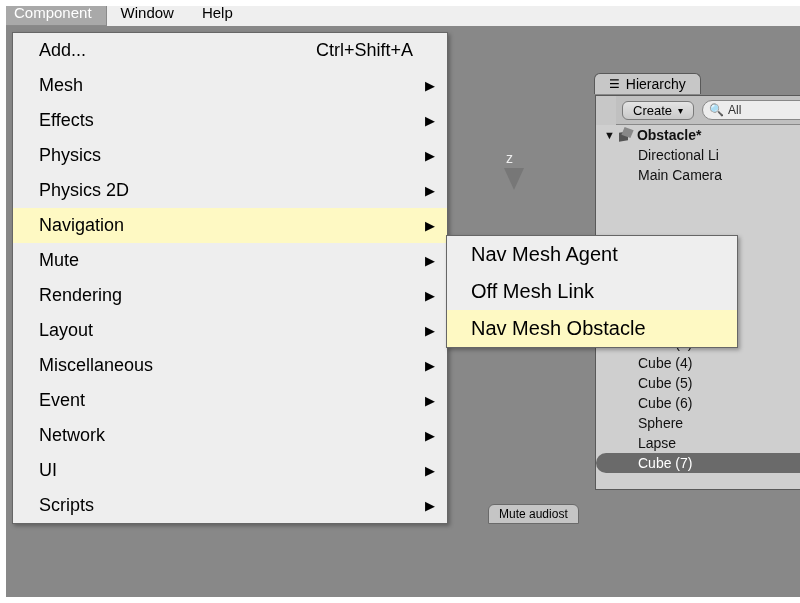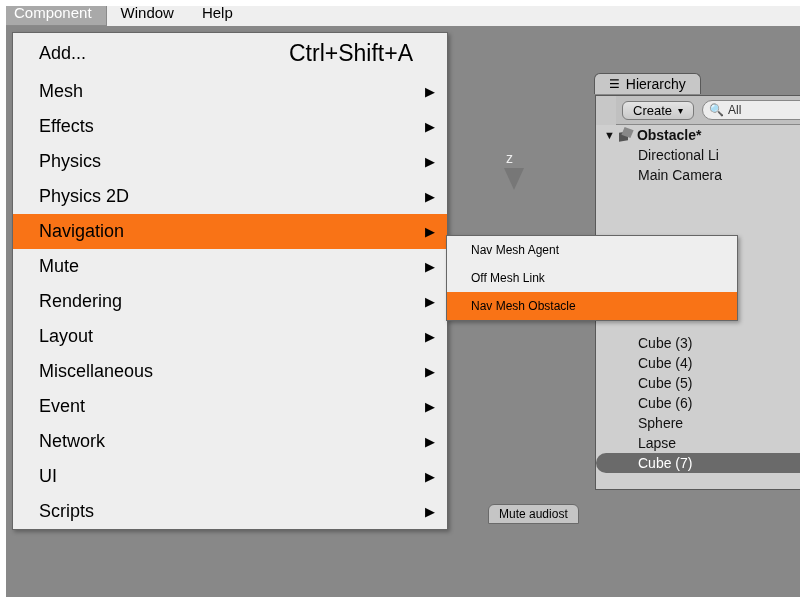--- a/index.html
+++ b/index.html
@@ -24,26 +24,26 @@
   .h-row.root{font-weight:bold;}
   .h-row.root .tri{margin-right:2px;font-size:11px;}
   .h-row.child{padding-left:42px;}
   .h-row.sel{background:#6a6a6a;color:#fff;border-radius:10px;}
   .unity-cube{width:15px;height:15px;display:inline-block;margin-right:5px;filter:grayscale(1);position:relative;}
   .unity-cube::before{content:"";position:absolute;left:2px;top:4px;width:9px;height:9px;background:#555;transform:skewY(-10deg);}
   .unity-cube::after{content:"";position:absolute;left:6px;top:0;width:9px;height:9px;background:#888;transform:skewY(20deg) skewX(-20deg);}
   
   .menu-panel{position:absolute;background:#eee;border:1px solid #666;box-shadow:2px 2px 4px rgba(0,0,0,0.3);}
   .menu-row{position:relative;display:flex;align-items:center;justify-content:space-between;padding:7px 34px 7px 26px;font-size:18px;color:#000;white-space:nowrap;}
-  .menu-row.hover{background:#f97316;}
+  .menu-row.hover{background:#fef9c3;}
   .menu-row .arrow{position:absolute;right:12px;font-size:13px;color:#000;}
-  .menu-row .accel{font-size:23px;color:#000;margin-left:22px;}
+  .menu-row .accel{font-size:18px;color:#000;margin-left:22px;}
   .panel1{left:12px;top:32px;width:434px;}
   .panel2{left:446px;top:235px;width:290px;}
-  .panel2 .menu-row{font-size:12px;padding:7px 24px;}
+  .panel2 .menu-row{font-size:20px;padding:7px 24px;}
   
   .z-marker{position:absolute;top:150px;left:506px;color:#eee;font-size:14px;font-family:Arial;}
   .z-cone{position:absolute;top:168px;left:504px;width:0;height:0;border-left:10px solid transparent;border-right:10px solid transparent;border-top:22px solid #777;}
   .bottom-tab{position:absolute;left:488px;top:504px;background:#c5c5c5;border:1px solid #6a6a6a;border-radius:6px 6px 0 0;padding:2px 10px;font-size:12px;display:flex;align-items:center;gap:0;}
   .btn-truncated{position:absolute;top:35px;right:0;width:20px;height:44px;background:linear-gradient(#ececec,#c9c9c9);border:2px solid #3a3a3a;border-right:none;border-top-left-radius:12px;border-bottom-left-radius:12px;}
   
   .frame{position:absolute;inset:0;border:6px solid #fff;pointer-events:none;}
 </style>
 </head>
 <body>

